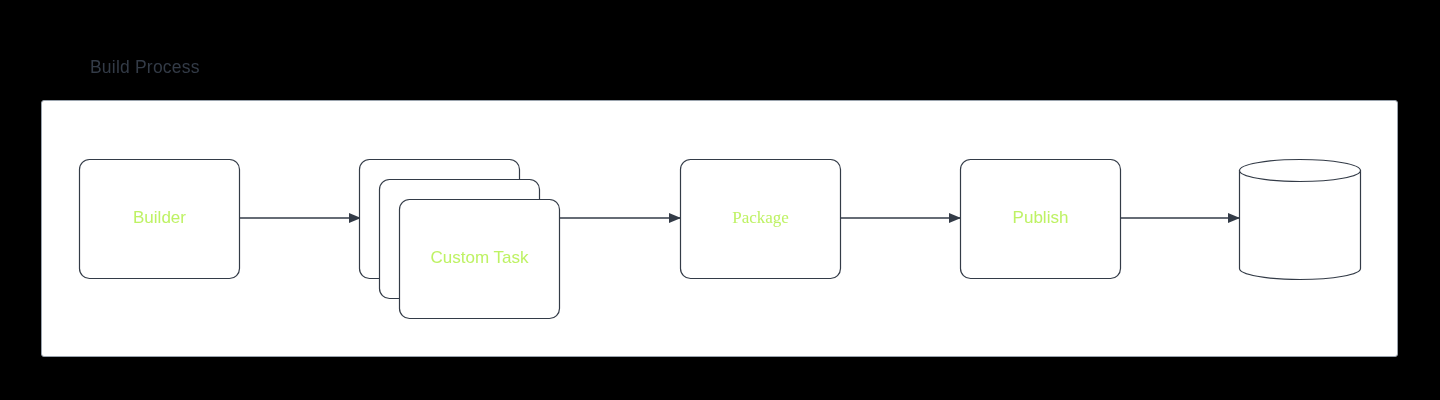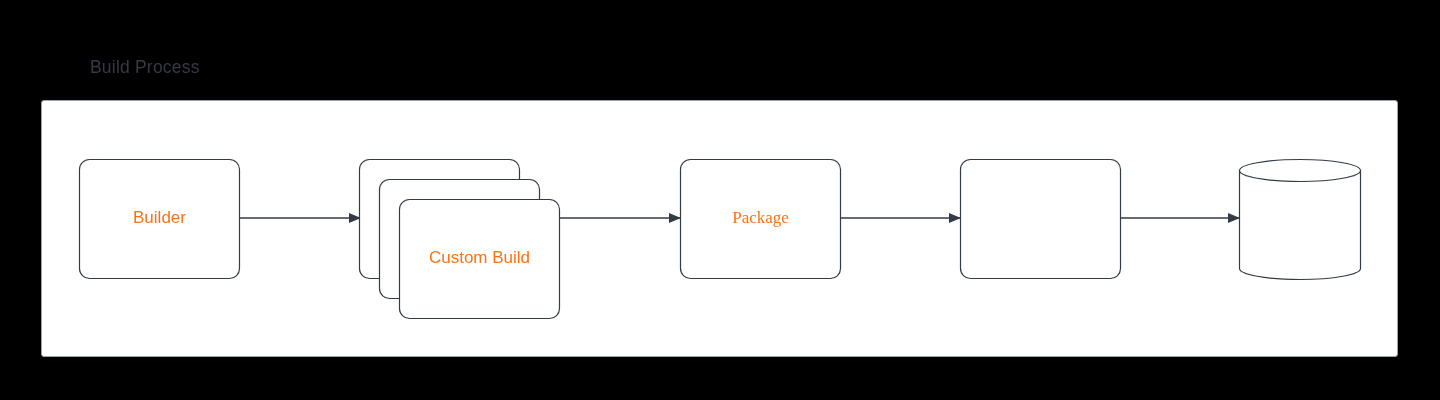--- a/index.html
+++ b/index.html
@@ -45,21 +45,21 @@
     left: 0;
     top: 0;
     width: 1440px;
     height: 400px;
   }
   .node-label {
     position: absolute;
     text-align: center;
     font-size: 17px;
     line-height: 24px;
-    color: #f97316;
+    color: #bef264;
     white-space: pre-line;
     pointer-events: none;
   }
   .lbl-builder   { left: 79px;   top: 206px; width: 161px; }
   .lbl-custom    { left: 399px;  top: 246px; width: 161px; }
   .lbl-package   { left: 680px;  top: 206px; width: 161px; font-family: Liberation Serif, serif; }
   .lbl-publish   { left: 960px;  top: 206px; width: 161px; }
   .lbl-registry  { left: 1239px; top: 204px; width: 122px; }
 </style>
 </head>
@@ -97,19 +97,20 @@
     <rect x="960.5" y="159.5" width="160" height="119" rx="10" ry="10" fill="#ffffff" stroke="#333b47" stroke-width="1.2"></rect>
 
     <g>
       <path d="M1239.5,170.5 L1239.5,268.5 A60.5,11 0 0 0 1360.5,268.5 L1360.5,170.5 Z" fill="#ffffff" stroke="#333b47" stroke-width="1.2"></path>
       <ellipse cx="1300" cy="170.5" rx="60.5" ry="11" fill="#ffffff" stroke="#333b47" stroke-width="1.2"></ellipse>
     </g>
   </svg>
 
   <div class="node-label lbl-builder">Builder</div>
 
-  <div class="node-label lbl-custom">Custom Build</div>
+  <div class="node-label lbl-custom">Custom Task</div>
 
   <div class="node-label lbl-package">Package</div>
 
+  <div class="node-label lbl-publish">Publish</div>
 
 
 </div>
 
 </body></html>

